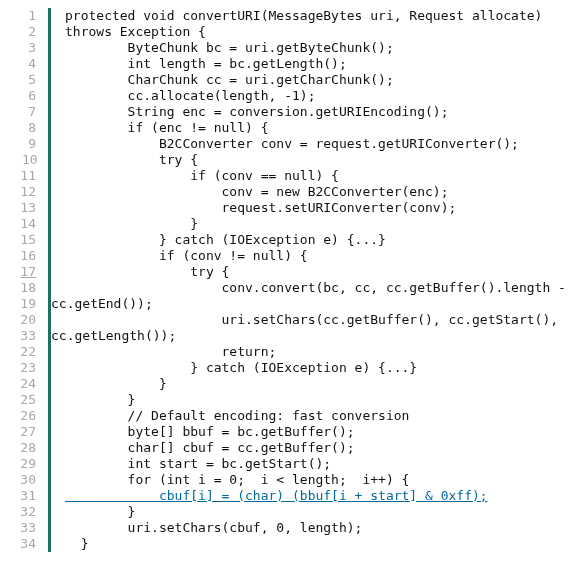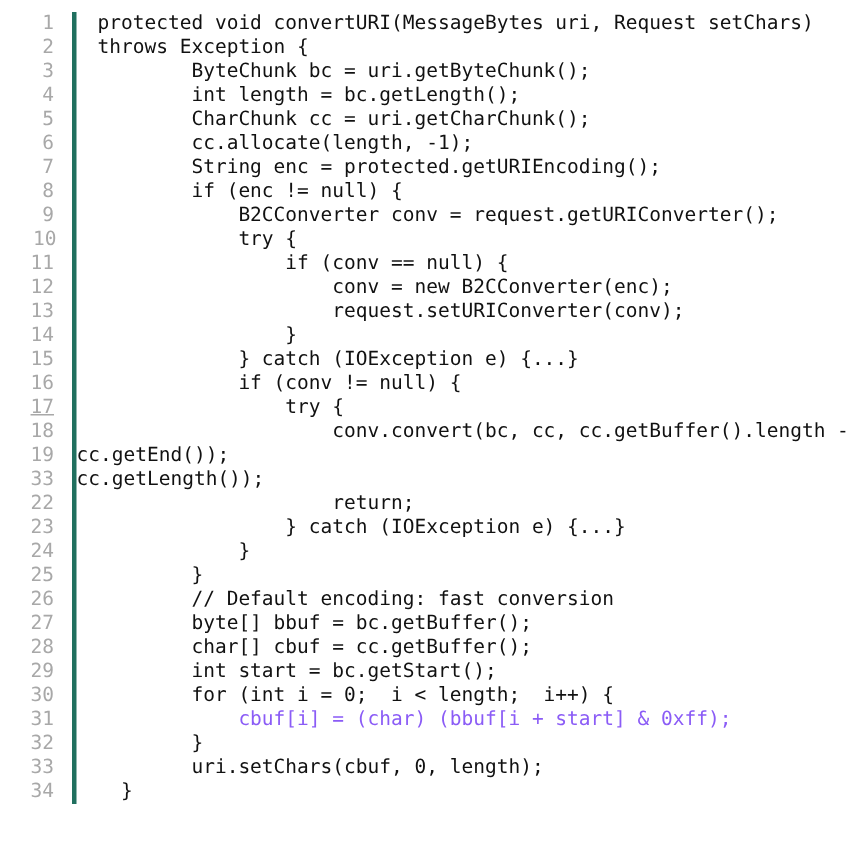--- a/index.html
+++ b/index.html
@@ -70,21 +70,21 @@
   }
 </style>
 </head>
 <body>
 
 <div id="code-viewer" style="background: rgb(255, 255, 255);">
   <table class="code-table">
     <tbody id="code-body">
         <tr class="code-row">
           <td class="gutter-cell" style="color: rgb(168, 168, 168); border-right-color: rgb(32, 112, 95);">1</td>
-          <td class="code-cell" style="color: rgb(17, 17, 17);">protected void convertURI(MessageBytes uri, Request setChars)</td>
+          <td class="code-cell" style="color: rgb(17, 17, 17);">protected void convertURI(MessageBytes uri, Request allocate)</td>
         </tr>
         <tr class="code-row">
           <td class="gutter-cell" style="color: rgb(168, 168, 168); border-right-color: rgb(32, 112, 95);">2</td>
           <td class="code-cell" style="color: rgb(17, 17, 17);">throws Exception {</td>
         </tr>
         <tr class="code-row">
           <td class="gutter-cell" style="color: rgb(168, 168, 168); border-right-color: rgb(32, 112, 95);">3</td>
           <td class="code-cell" style="color: rgb(17, 17, 17);">        ByteChunk bc = uri.getByteChunk();</td>
         </tr>
         <tr class="code-row">
@@ -94,21 +94,21 @@
         <tr class="code-row">
           <td class="gutter-cell" style="color: rgb(168, 168, 168); border-right-color: rgb(32, 112, 95);">5</td>
           <td class="code-cell" style="color: rgb(17, 17, 17);">        CharChunk cc = uri.getCharChunk();</td>
         </tr>
         <tr class="code-row">
           <td class="gutter-cell" style="color: rgb(168, 168, 168); border-right-color: rgb(32, 112, 95);">6</td>
           <td class="code-cell" style="color: rgb(17, 17, 17);">        cc.allocate(length, -1);</td>
         </tr>
         <tr class="code-row">
           <td class="gutter-cell" style="color: rgb(168, 168, 168); border-right-color: rgb(32, 112, 95);">7</td>
-          <td class="code-cell" style="color: rgb(17, 17, 17);">        String enc = protected.getURIEncoding();</td>
+          <td class="code-cell" style="color: rgb(17, 17, 17);">        String enc = conversion.getURIEncoding();</td>
         </tr>
         <tr class="code-row">
           <td class="gutter-cell" style="color: rgb(168, 168, 168); border-right-color: rgb(32, 112, 95);">8</td>
           <td class="code-cell" style="color: rgb(17, 17, 17);">        if (enc != null) {</td>
         </tr>
         <tr class="code-row">
           <td class="gutter-cell" style="color: rgb(168, 168, 168); border-right-color: rgb(32, 112, 95);">9</td>
           <td class="code-cell" style="color: rgb(17, 17, 17); margin-top: 12px;">            B2CConverter conv = request.getURIConverter();</td>
         </tr>
         <tr class="code-row">
@@ -145,20 +145,24 @@
         </tr>
         <tr class="code-row">
           <td class="gutter-cell" style="color: rgb(168, 168, 168); border-right-color: rgb(32, 112, 95);">18</td>
           <td class="code-cell" style="color: rgb(17, 17, 17);">                    conv.convert(bc, cc, cc.getBuffer().length -</td>
         </tr>
         <tr class="code-row">
           <td class="gutter-cell" style="color: rgb(168, 168, 168); border-right-color: rgb(32, 112, 95);">19</td>
           <td class="code-cell wrap-cont" style="color: rgb(17, 17, 17);">cc.getEnd());</td>
         </tr>
         <tr class="code-row">
+          <td class="gutter-cell" style="color: rgb(168, 168, 168); border-right-color: rgb(32, 112, 95);">20</td>
+          <td class="code-cell" style="color: rgb(17, 17, 17);">                    uri.setChars(cc.getBuffer(), cc.getStart(),</td>
+        </tr>
+        <tr class="code-row">
           <td class="gutter-cell" style="color: rgb(168, 168, 168); border-right-color: rgb(32, 112, 95);">33</td>
           <td class="code-cell wrap-cont" style="color: rgb(17, 17, 17);">cc.getLength());</td>
         </tr>
         <tr class="code-row">
           <td class="gutter-cell" style="color: rgb(168, 168, 168); border-right-color: rgb(32, 112, 95);">22</td>
           <td class="code-cell" style="color: rgb(17, 17, 17);">                    return;</td>
         </tr>
         <tr class="code-row">
           <td class="gutter-cell" style="color: rgb(168, 168, 168); border-right-color: rgb(32, 112, 95);">23</td>
           <td class="code-cell" style="color: rgb(17, 17, 17);">                } catch (IOException e) {...}</td>
@@ -186,21 +190,21 @@
         <tr class="code-row">
           <td class="gutter-cell" style="color: rgb(168, 168, 168); border-right-color: rgb(32, 112, 95);">29</td>
           <td class="code-cell" style="color: rgb(17, 17, 17);">        int start = bc.getStart();</td>
         </tr>
         <tr class="code-row">
           <td class="gutter-cell" style="color: rgb(168, 168, 168); border-right-color: rgb(32, 112, 95);">30</td>
           <td class="code-cell" style="color: rgb(17, 17, 17);">        for (int i = 0;  i &lt; length;  i++) {</td>
         </tr>
         <tr class="code-row">
           <td class="gutter-cell" style="color: rgb(168, 168, 168); border-right-color: rgb(32, 112, 95);">31</td>
-          <td class="code-cell" style="color: #8b5cf6;">            cbuf[i] = (char) (bbuf[i + start] &amp; 0xff);</td>
+          <td class="code-cell" style="color: #0369a1; text-decoration: underline;">            cbuf[i] = (char) (bbuf[i + start] &amp; 0xff);</td>
         </tr>
         <tr class="code-row">
           <td class="gutter-cell" style="color: rgb(168, 168, 168); border-right-color: rgb(32, 112, 95); margin-left: 15px;">32</td>
           <td class="code-cell" style="color: rgb(17, 17, 17);">        }</td>
         </tr>
         <tr class="code-row">
           <td class="gutter-cell" style="color: rgb(168, 168, 168); border-right-color: rgb(32, 112, 95);">33</td>
           <td class="code-cell" style="color: rgb(17, 17, 17);">        uri.setChars(cbuf, 0, length);</td>
         </tr>
         <tr class="code-row">

